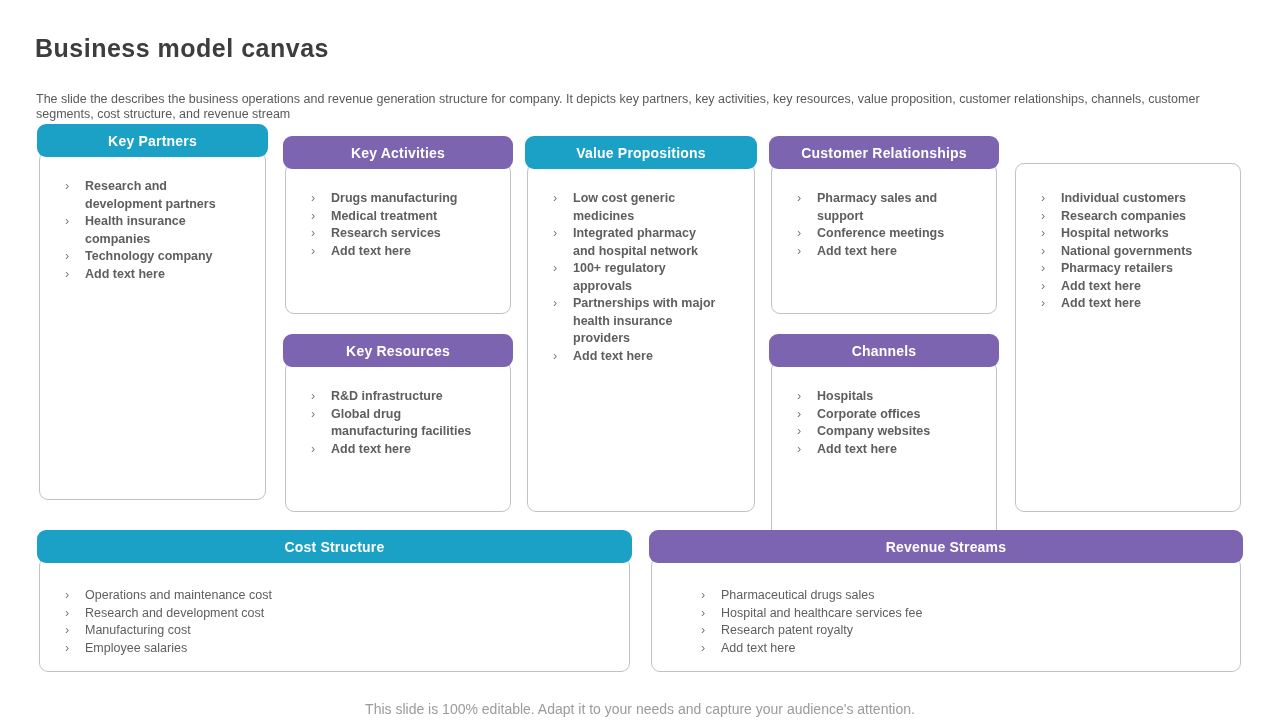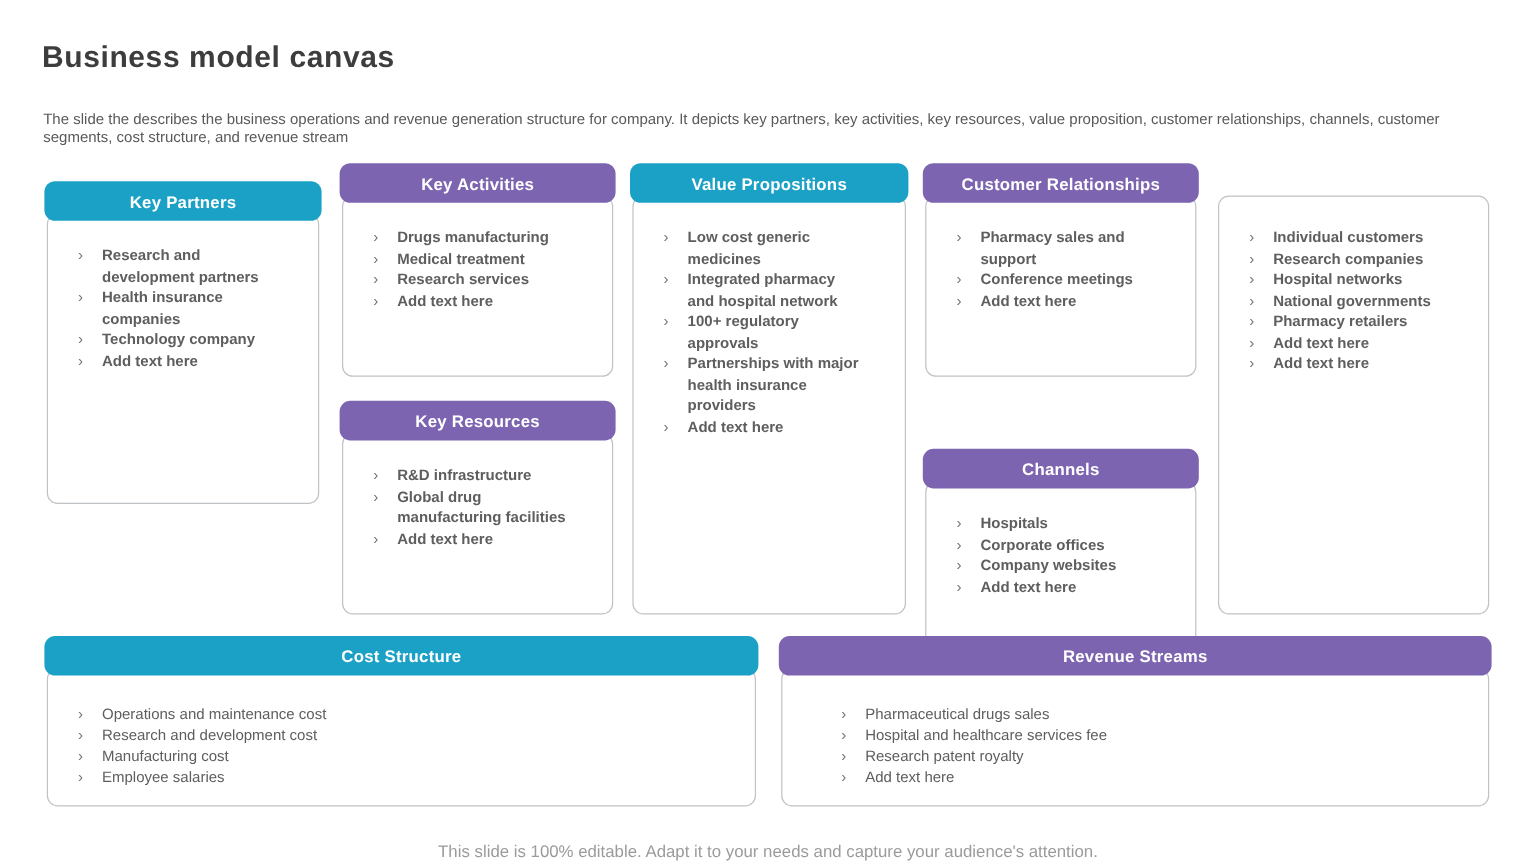--- a/index.html
+++ b/index.html
@@ -34,21 +34,21 @@
     font-size:14px; color:#9b9b9b; }
 </style>
 </head>
 <body>
 
 <div class="slide">
 
   <h1 class="page-title">Business model canvas</h1>
   <p class="page-desc">The slide the describes the business operations and revenue generation structure for company. It depicts key partners, key activities, key resources, value proposition, customer relationships, channels, customer segments, cost structure, and revenue stream</p>
 
-  <div class="box col teal" style="left:37px; top:151px; width:231px; height:269px;">
+  <div class="box col teal" style="left:37px; top:124px; width:231px; height:376px;">
     <div class="body"></div>
     <div class="header">
       <span>Key Partners</span>
     </div>
     <ul class="items">
         <li>
           <span class="bullet">›</span>
           <span class="item-text">Research and development partners</span>
         </li>
         <li>
@@ -155,21 +155,21 @@
           <span class="bullet">›</span>
           <span class="item-text">Conference meetings</span>
         </li>
         <li>
           <span class="bullet">›</span>
           <span class="item-text">Add text here</span>
         </li>
       </ul>
   </div>
 
-  <div class="box col purple" style="left:769px; top:334px; width:230px; height:218px;margin-top:40px;">
+  <div class="box col purple" style="left:769px; top:334px; width:230px; height:218px;">
     <div class="body"></div>
     <div class="header">
       <span>Channels</span>
     </div>
     <ul class="items">
         <li>
           <span class="bullet">›</span>
           <span class="item-text">Hospitals</span>
         </li>
         <li>

